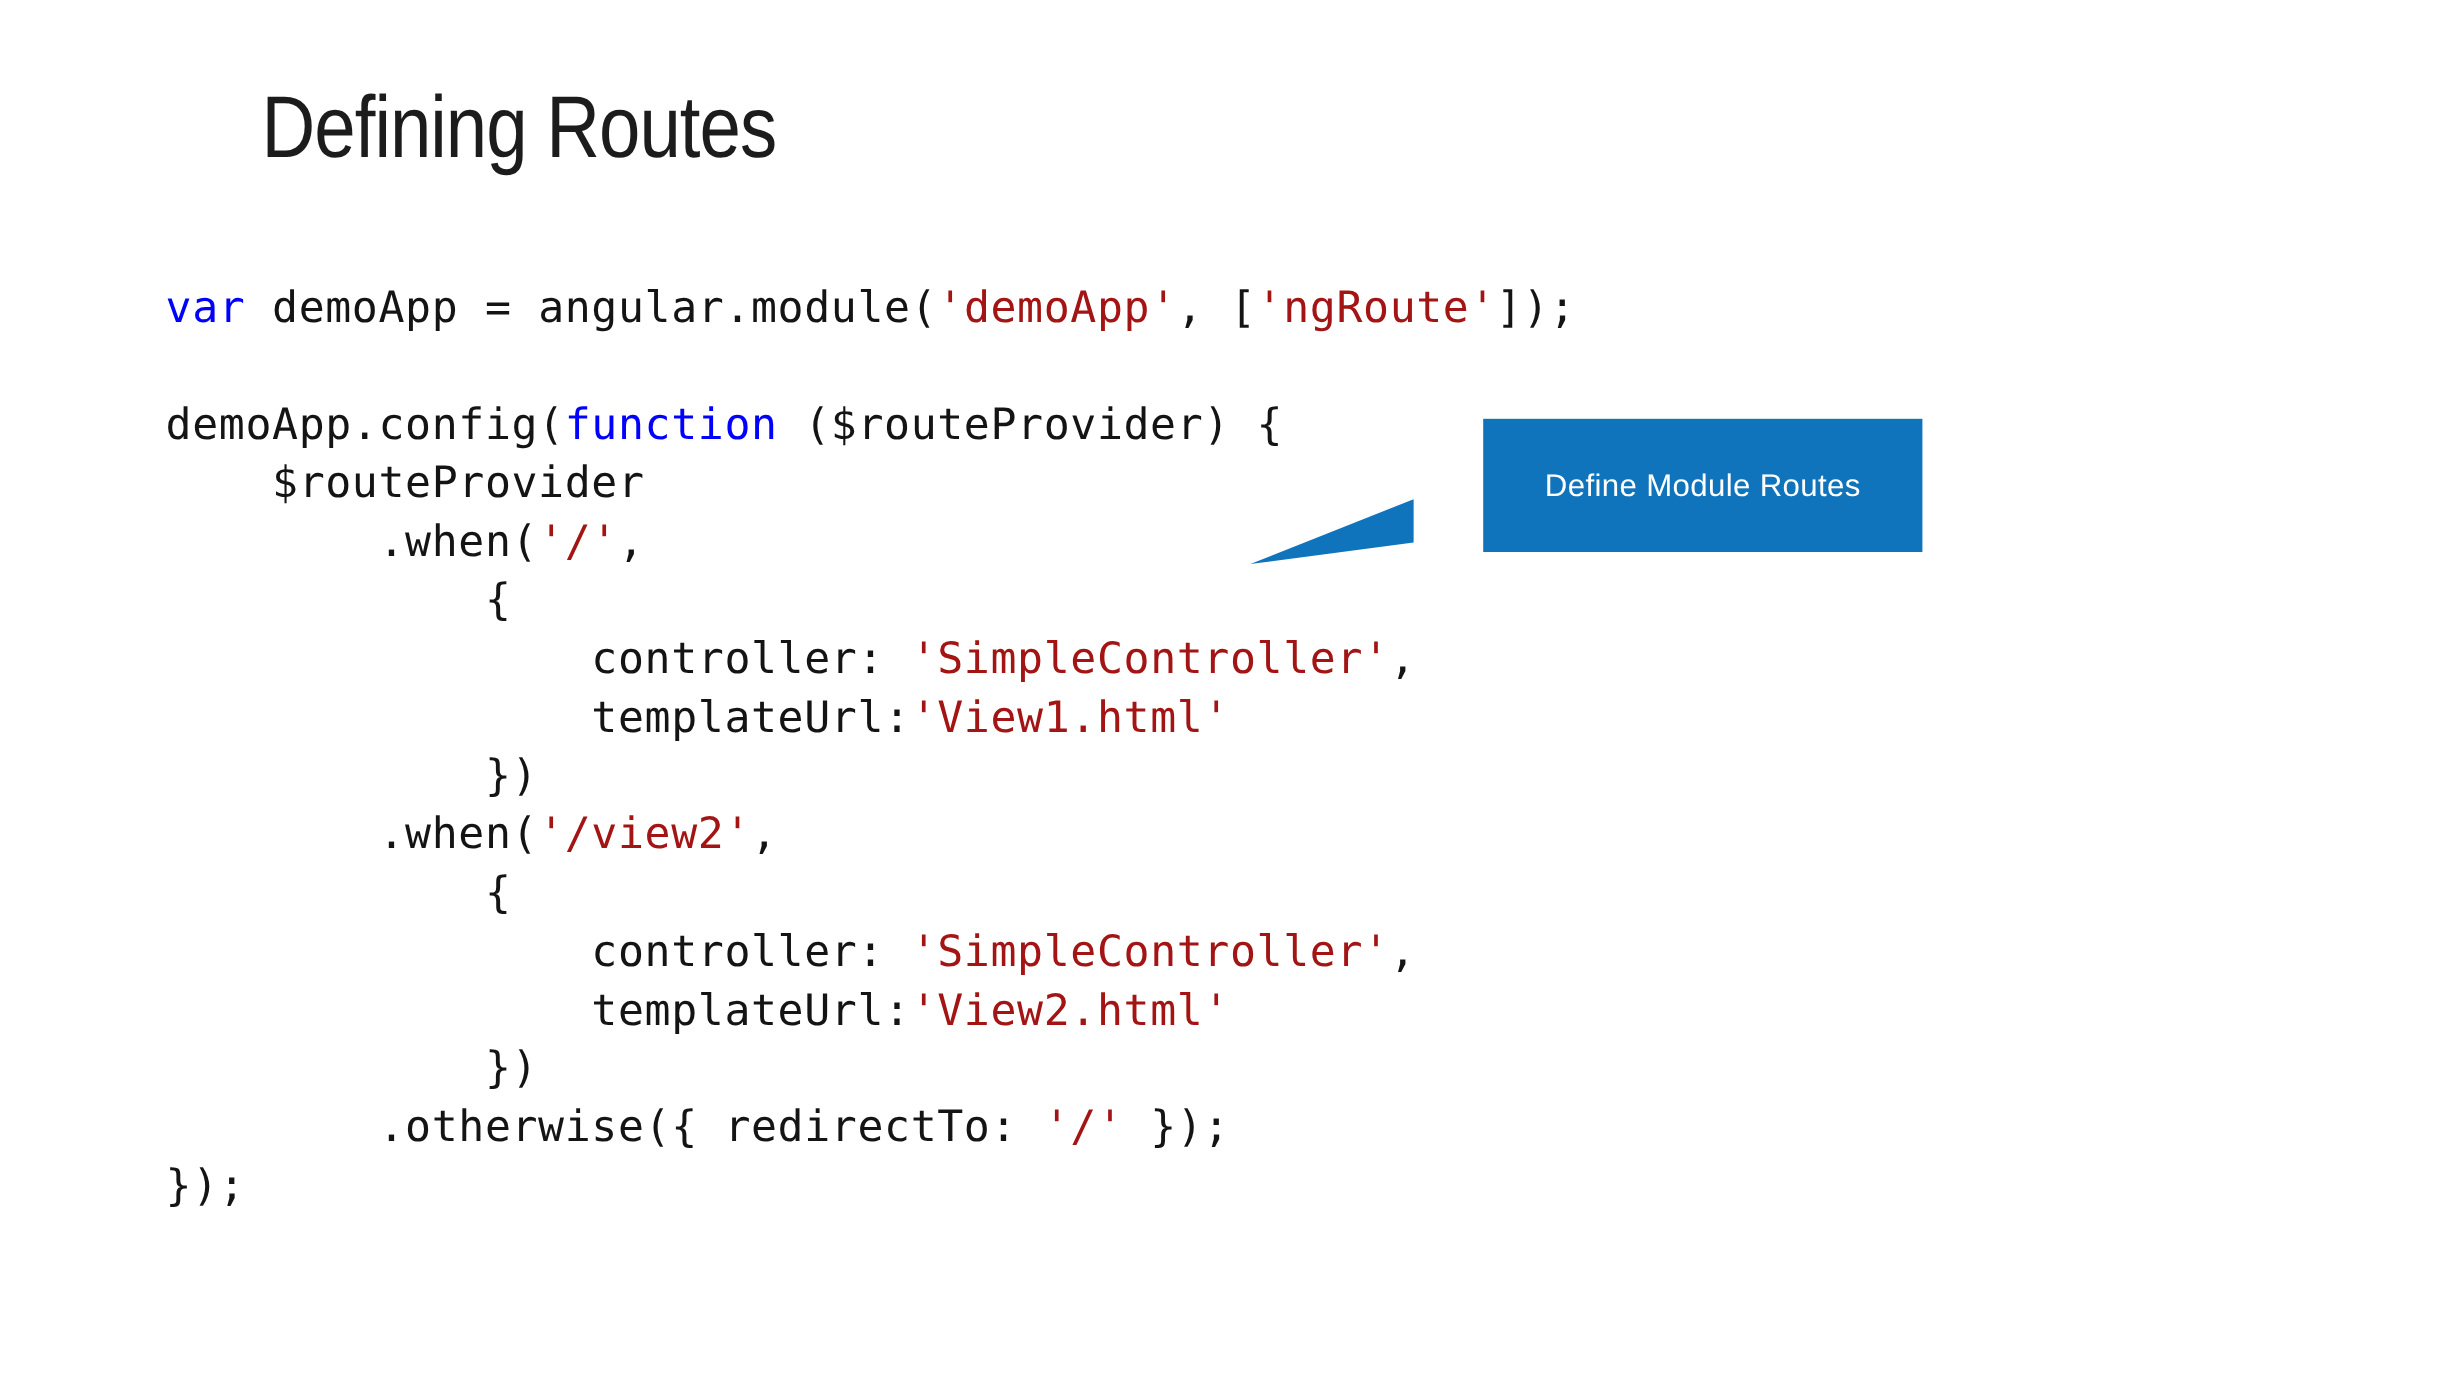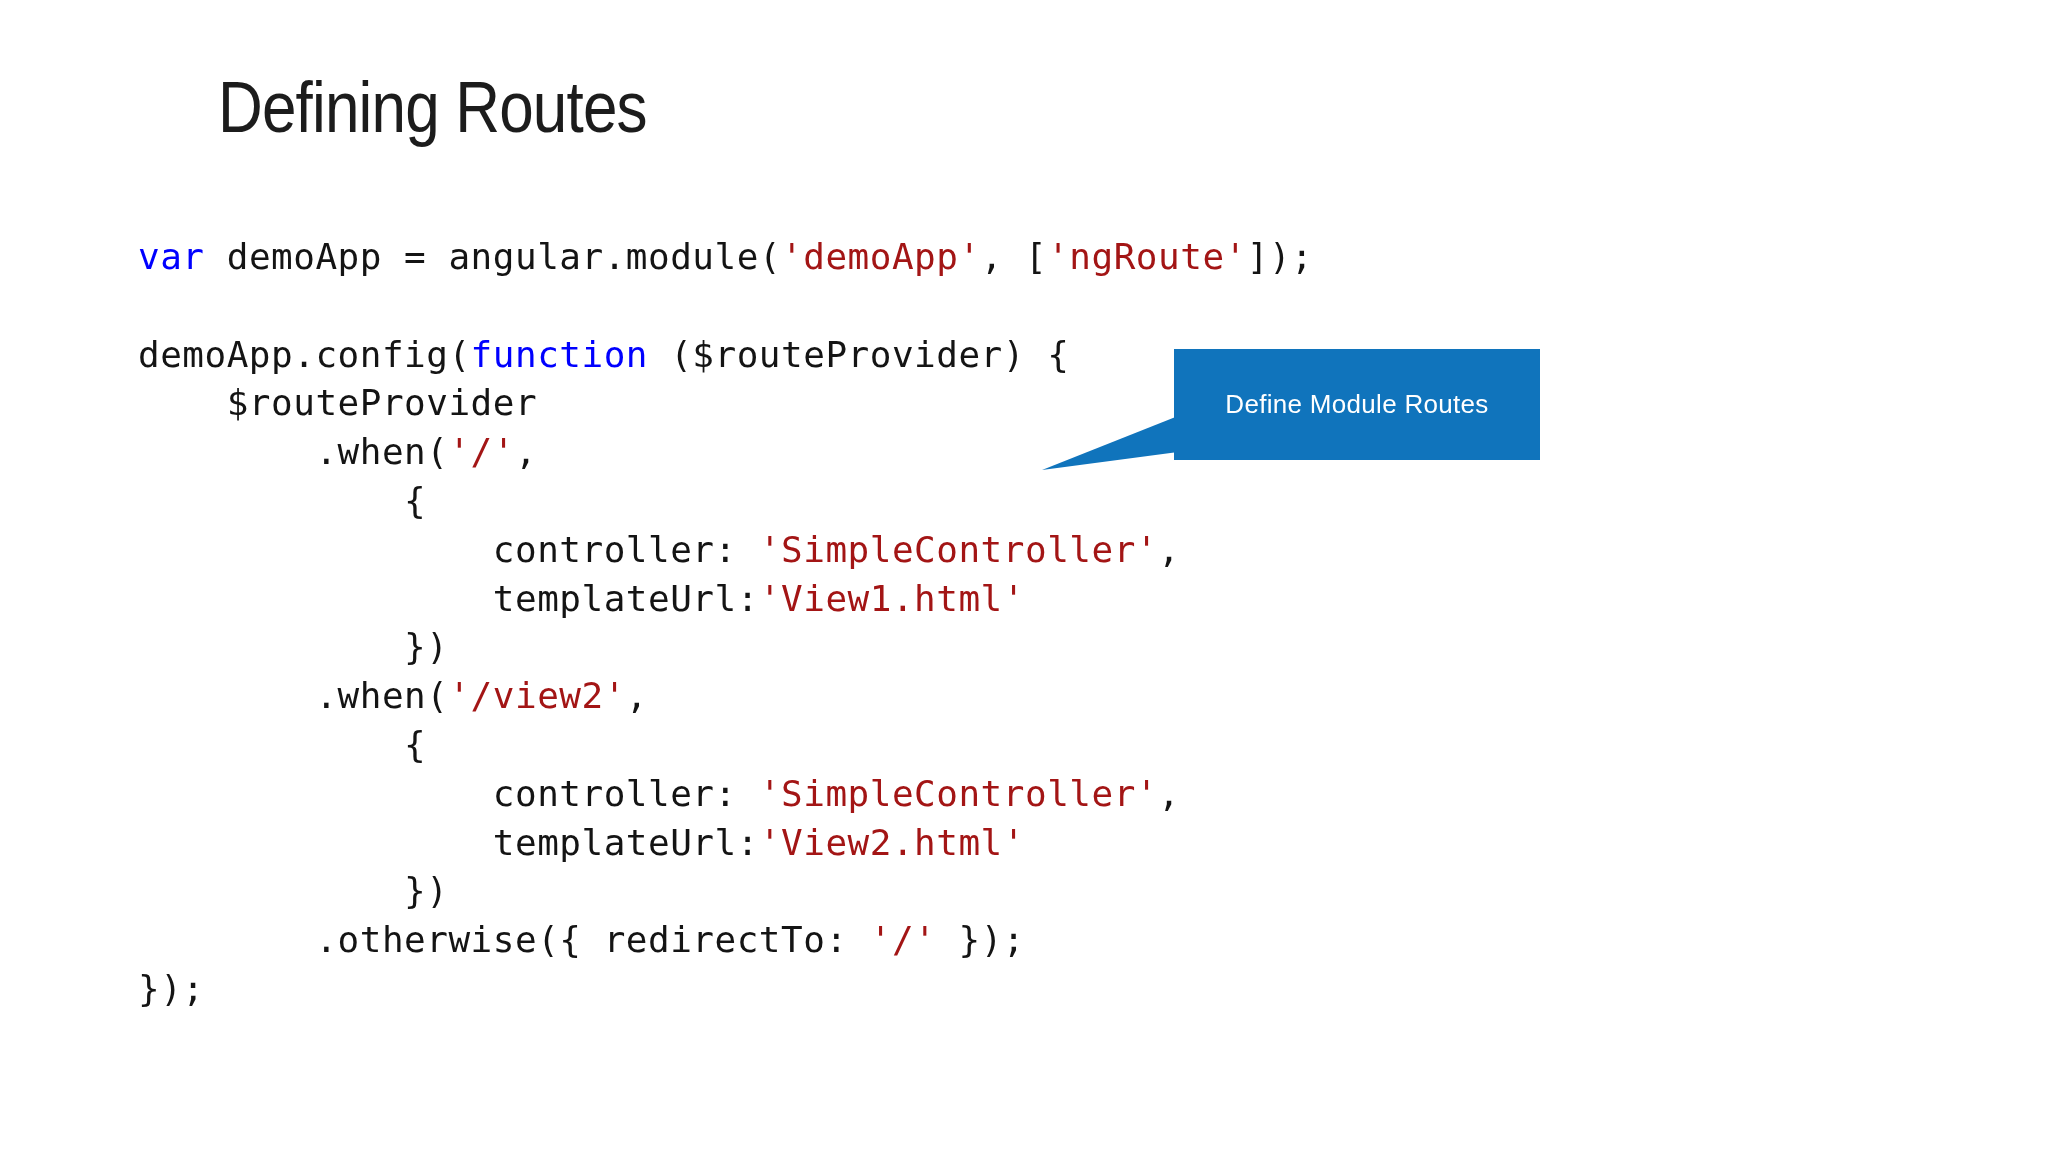--- a/index.html
+++ b/index.html
@@ -41,21 +41,21 @@
     letter-spacing: 0.5px;
     white-space: pre;
     color: #141414;
   }
   .code-line {
     height: 48.8px;
     white-space: pre;
   }
   .callout-box {
     position: absolute;
-    left: 1162px;
+    left: 1224px;
     top: 349px;
     width: 366px;
     height: 111px;
     background: #1074BC;
     display: flex;
     align-items: center;
     justify-content: center;
   }
   .callout-label {
     font-family: "Liberation Sans", sans-serif;

